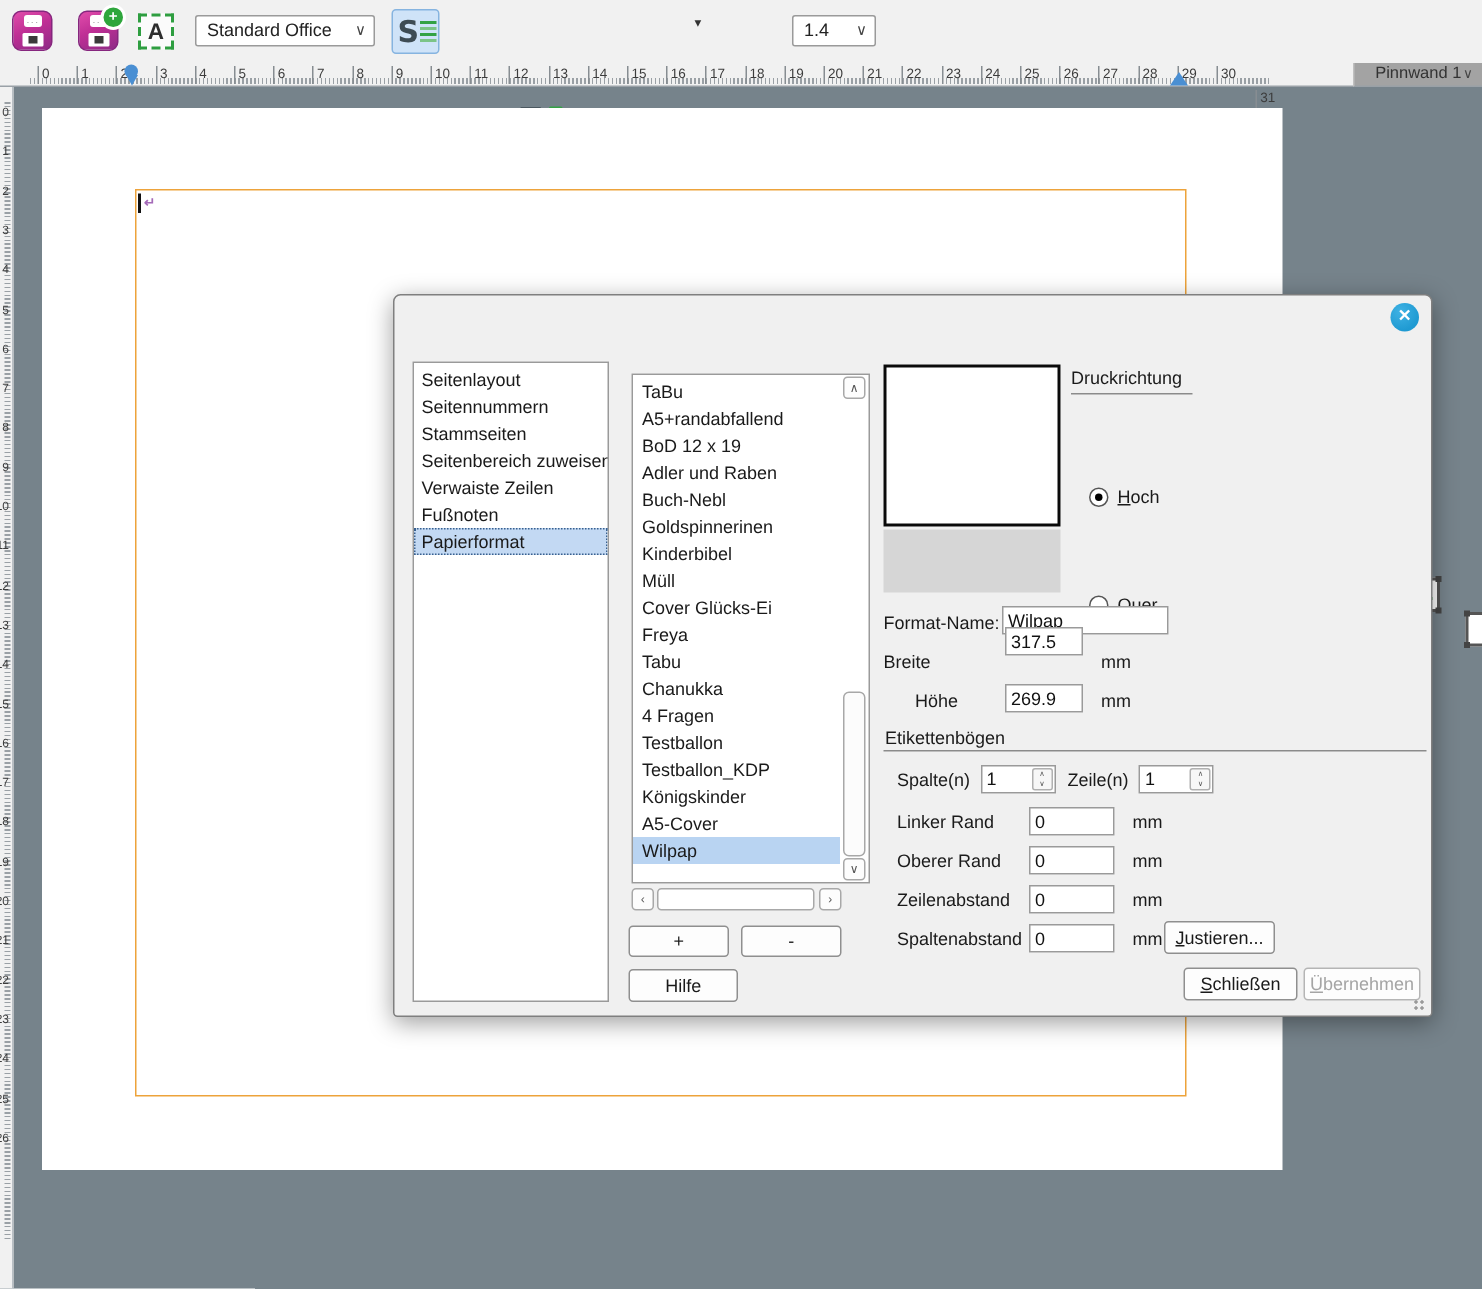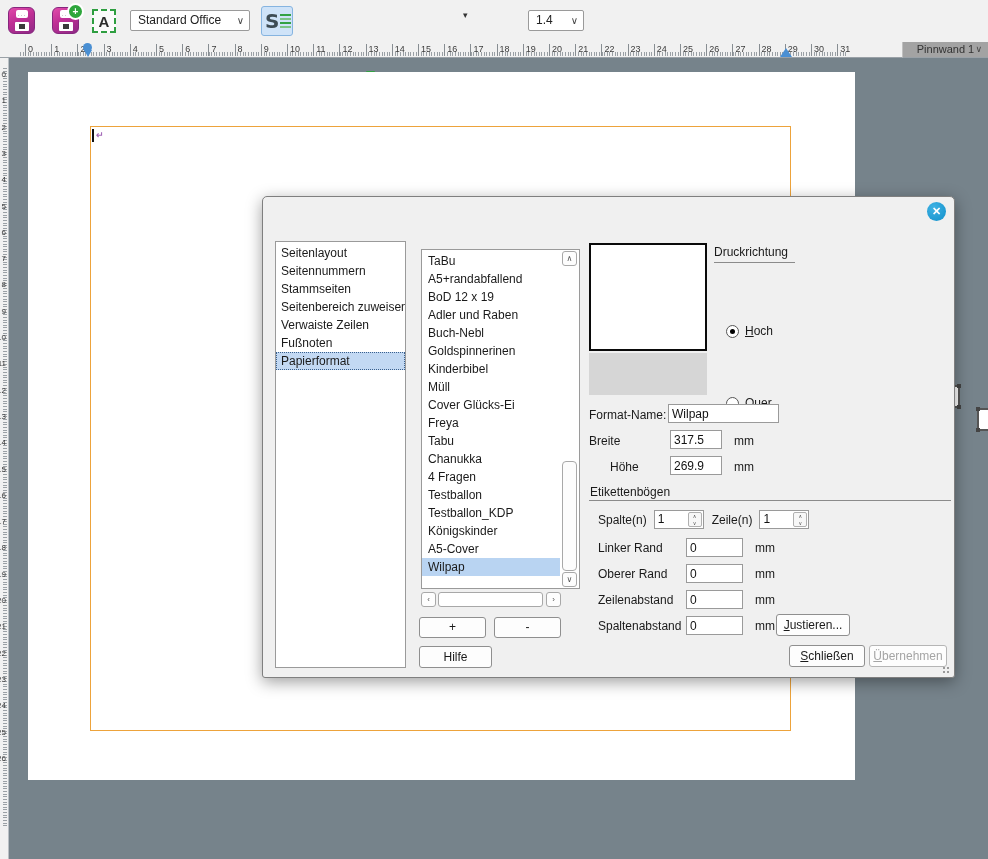--- a/index.html
+++ b/index.html
@@ -122,21 +122,21 @@
   .radio-wrap{position:absolute;left:463px;top:74px;}
   .radio-row{height:24px;display:flex;align-items:center;margin-top:48px;}
   .radio{width:13px;height:13px;border:1px solid #555;border-radius:50%;background:#fff;box-sizing:border-box;position:relative;margin-right:6px;}
   .radio.on::after{content:'';position:absolute;left:3px;top:3px;width:5px;height:5px;border-radius:50%;background:#000;}
   .rlabel{font-size:12px;color:#1a1a1a;}
   .tinput{border:1px solid #9a9a9a;background:#fff;font-family:"Liberation Sans",sans-serif;font-size:12px;color:#111;
           padding:0 3px;box-sizing:border-box;height:19px;}
   .lbl-fmtname{position:absolute;left:326px;top:211px;}
   .inp-fmtname{position:absolute;left:405px;top:207px;width:111px;}
   .lbl-width{position:absolute;left:326px;top:237px;}
-  .inp-width{position:absolute;left:407px;top:233px;width:52px;}
+  .inp-width{position:absolute;left:407px;top:221px;width:52px;}
   .unit-width{position:absolute;left:471px;top:237px;}
   .lbl-height{position:absolute;left:326px;top:263px;margin-left:21px;}
   .inp-height{position:absolute;left:407px;top:259px;width:52px;}
   .unit-height{position:absolute;left:471px;top:263px;}
   .sec-label{position:absolute;left:327px;top:288px;}
   .sec-line{position:absolute;left:326px;top:303px;width:362px;height:1px;background:#8b8b8b;}
   .spin-row{position:absolute;left:335px;top:313px;height:19px;display:flex;align-items:center;}
   .spin-field{width:50px;height:19px;border:1px solid #9a9a9a;background:#fff;position:relative;box-sizing:border-box;margin:0 8px 0 7px;}
   .spin-field .val{position:absolute;left:3px;top:1px;font-size:12px;color:#111;}
   .spin-btns{position:absolute;right:1px;top:1px;width:14px;height:15px;border:1px solid #b0b0b0;border-radius:2px;background:#f7f7f7;
@@ -302,21 +302,21 @@
       <span class="hnum" style="left: 578.2px;">21</span>
       <span class="hnum" style="left: 604.4px;">22</span>
       <span class="hnum" style="left: 630.6px;">23</span>
       <span class="hnum" style="left: 656.8px;">24</span>
       <span class="hnum" style="left: 683px;">25</span>
       <span class="hnum" style="left: 709.2px;">26</span>
       <span class="hnum" style="left: 735.4px;">27</span>
       <span class="hnum" style="left: 761.6px;">28</span>
       <span class="hnum" style="left: 787.8px;">29</span>
       <span class="hnum" style="left: 814px;">30</span>
-      <span class="hnum" style="left: 840.2px;">31</span>
+      <span class="hnum" style="left: 840.2px; margin-top: 16px;">31</span>
     </div>
 </div>
 <div class="pin"></div>
 <div class="tri"></div>
 <div class="board-sel">
   <span>Pinnwand 1</span>
   <span class="chev">∨</span>
 </div>
 <div class="vruler">
   <div class="ticks"></div>

